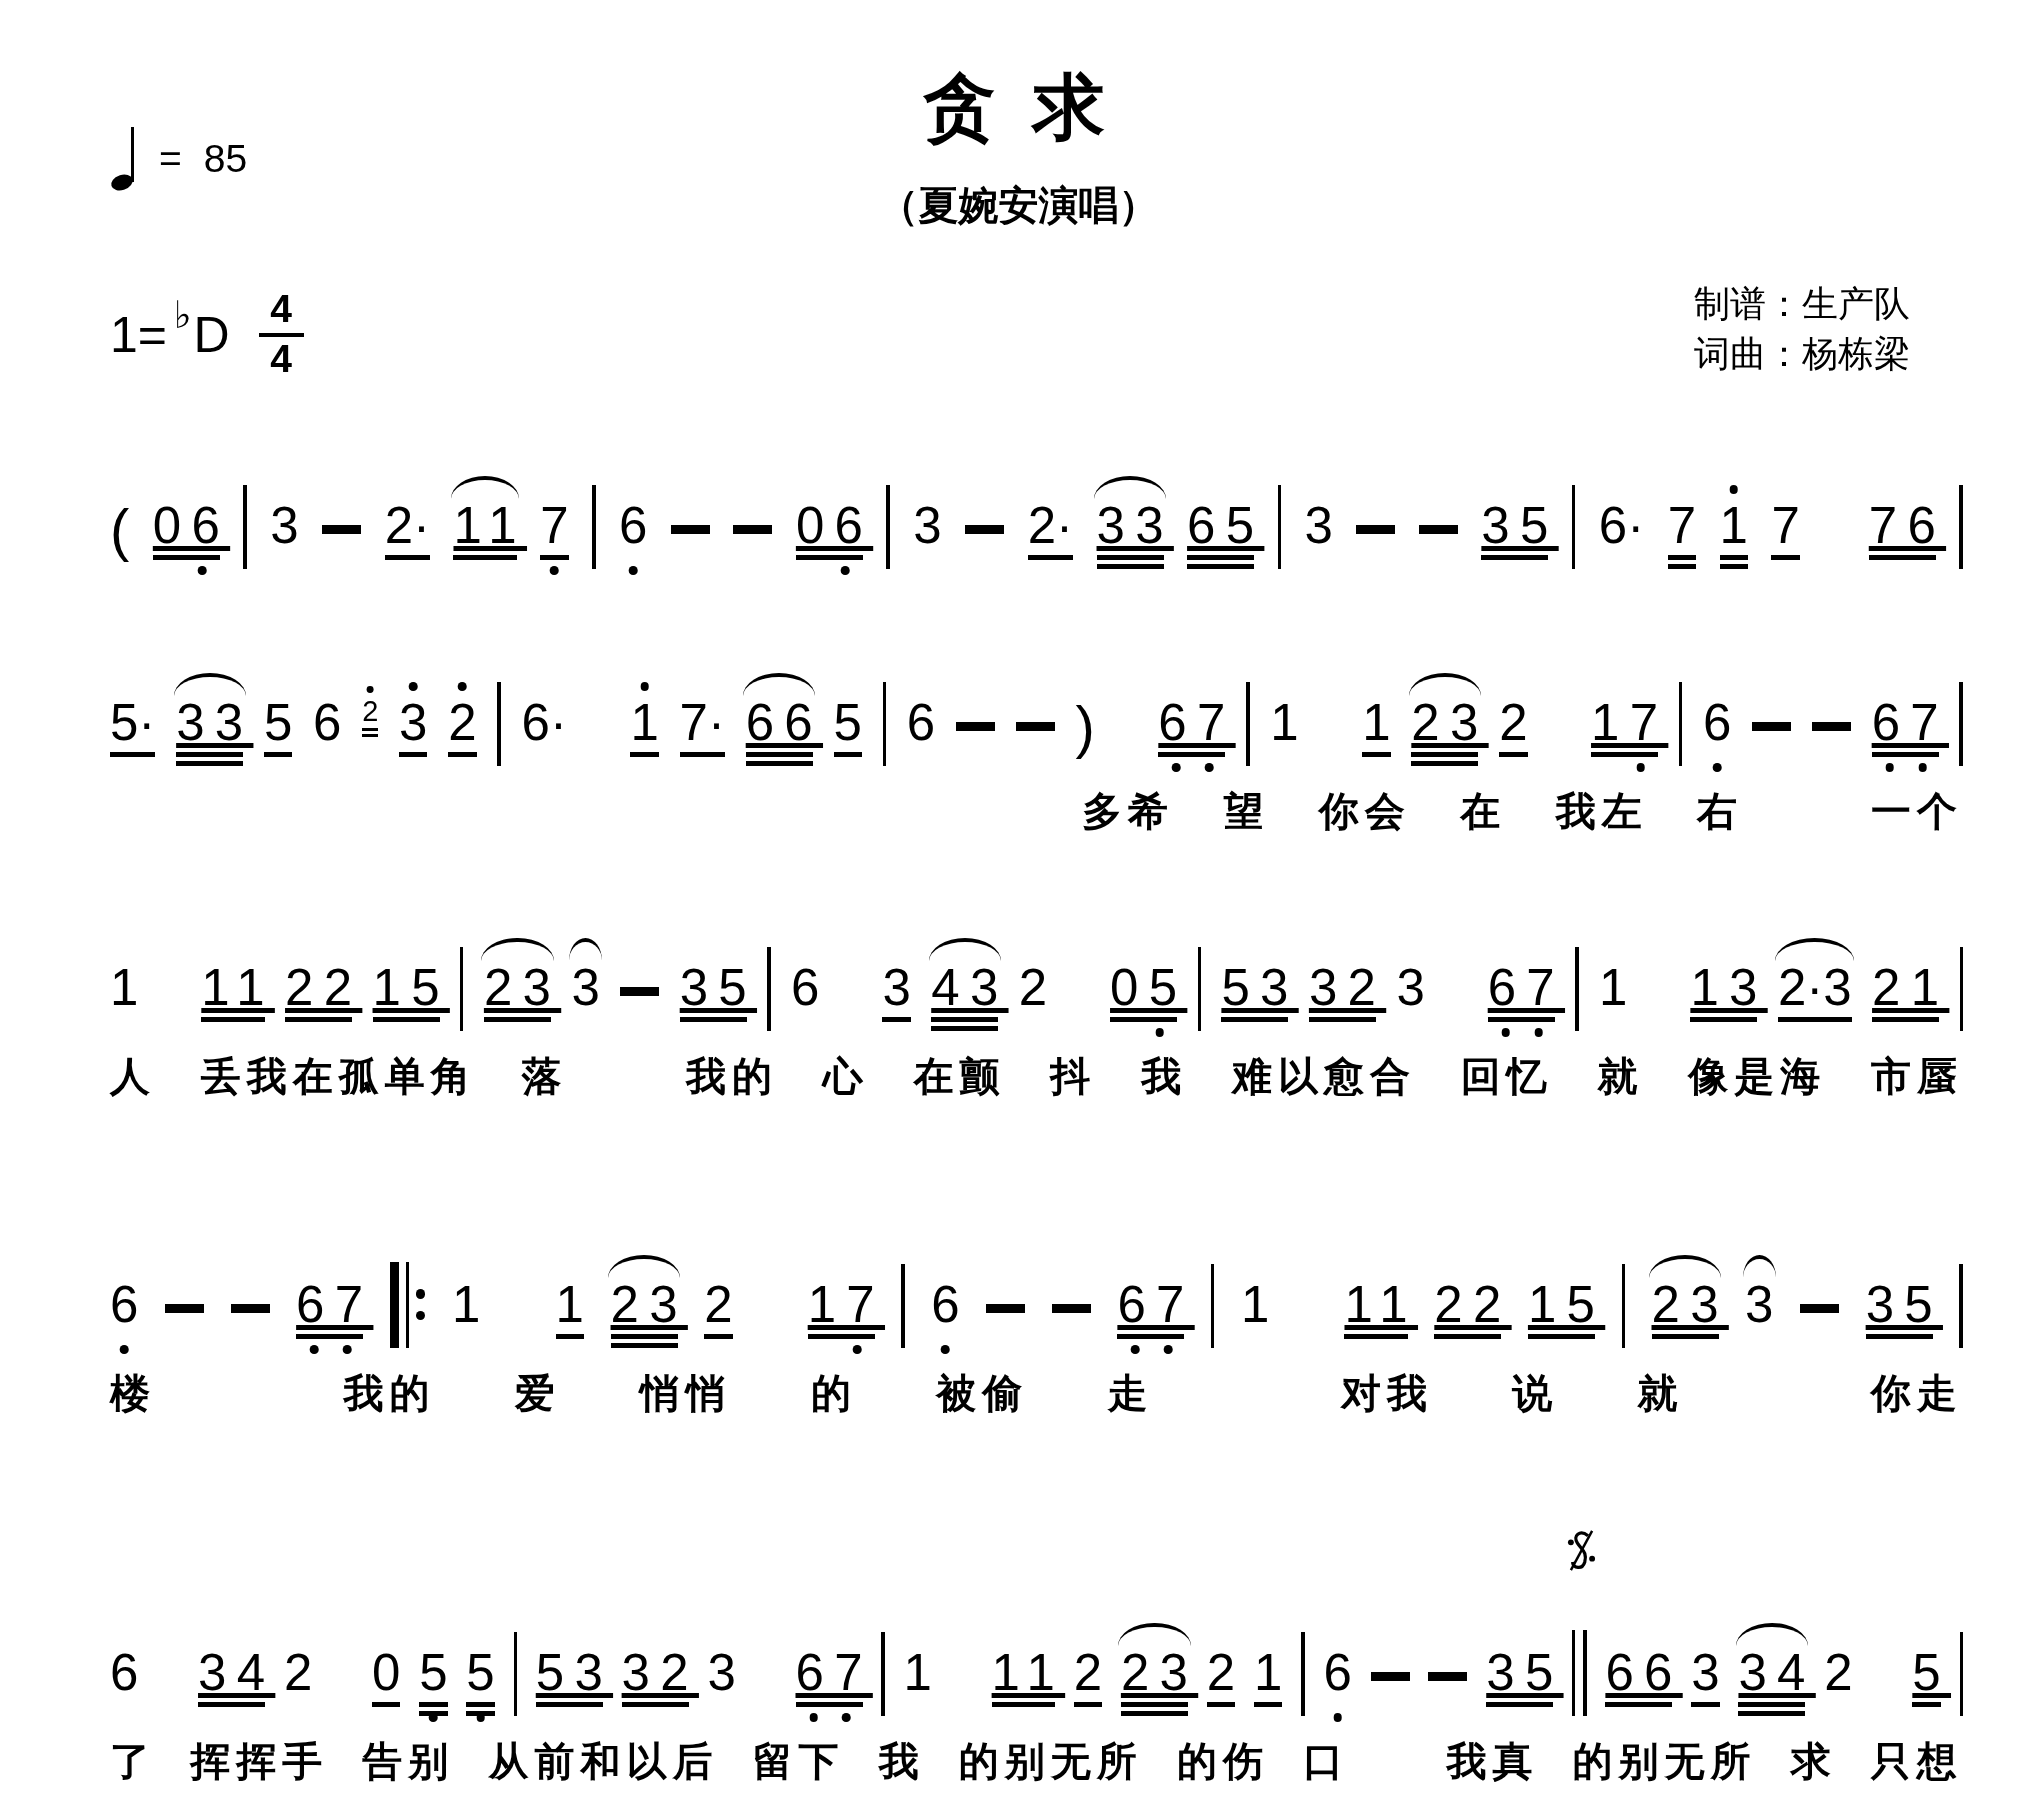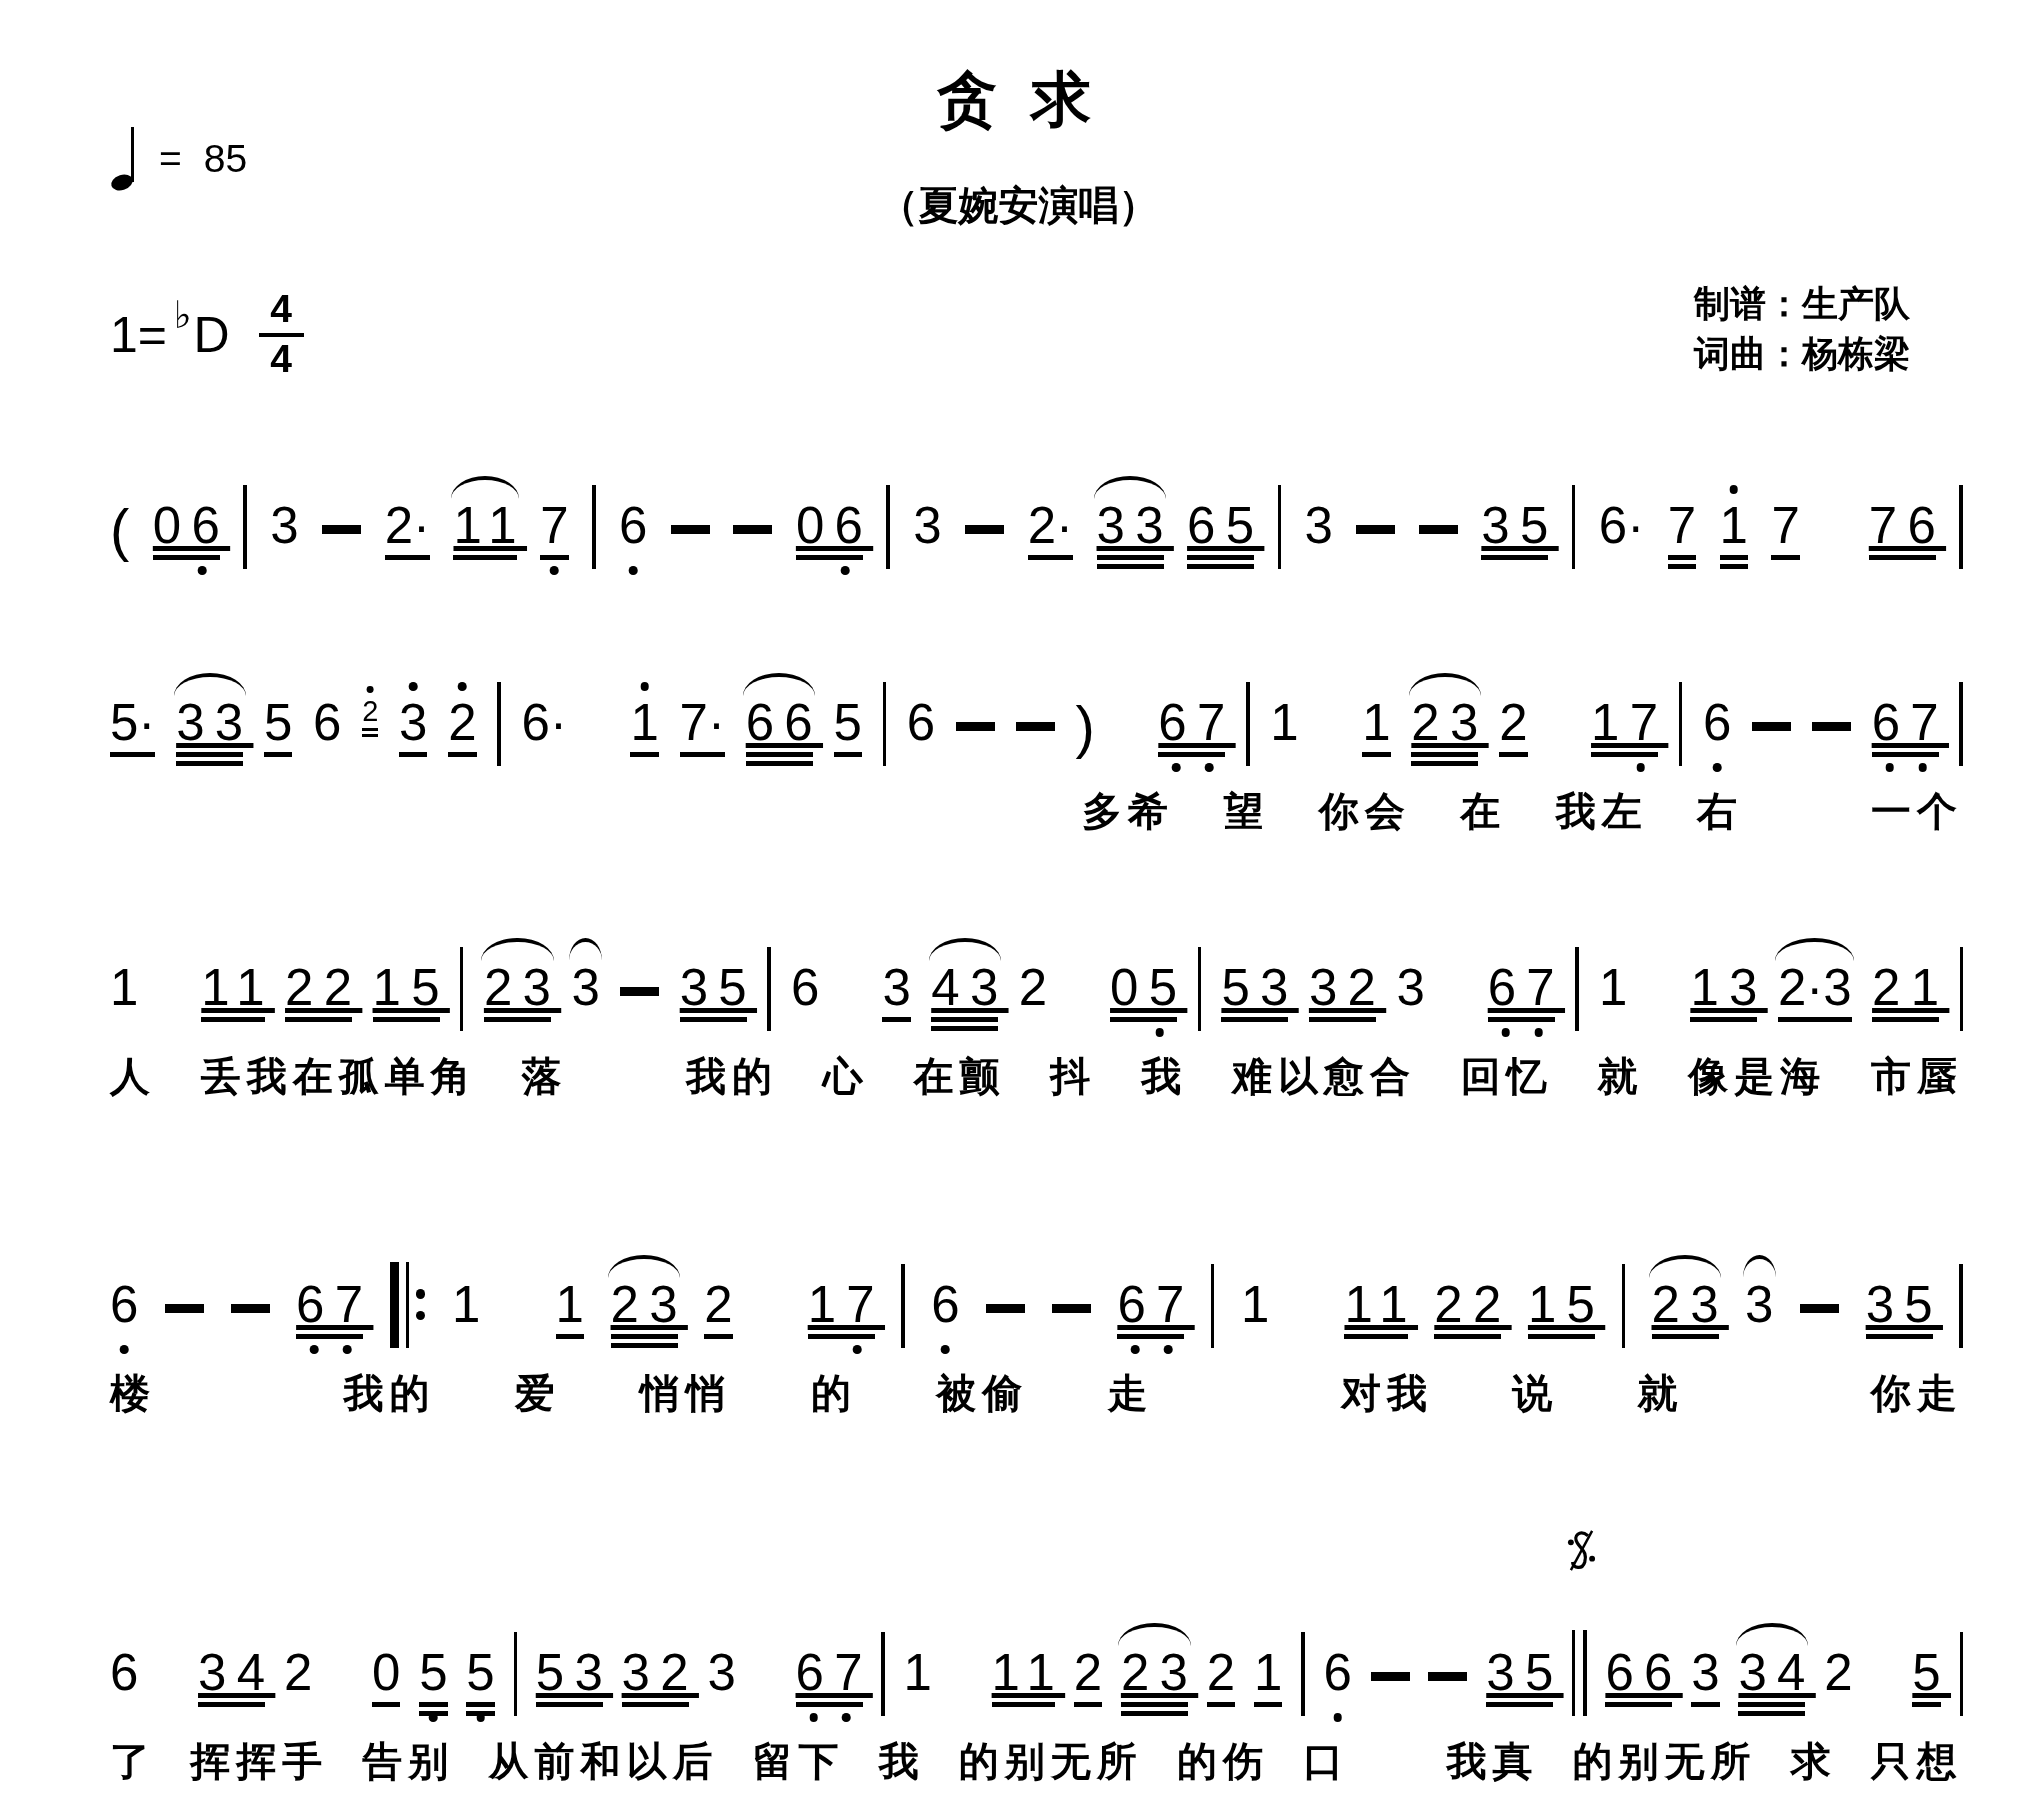--- a/index.html
+++ b/index.html
@@ -1,35 +1,35 @@
 <!DOCTYPE html>
 <html style="font-size:13.7px"><head>
 <meta charset="utf-8">
 <style>
   html,body{margin:0;padding:0;background:#fff;}
   #page{position:relative;width:2037px;height:1805px;background:#ffffff;color:#000;
         font-family:"Liberation Sans",sans-serif;overflow:hidden;}
 
   
   .title{position:absolute;top:60px;left:0;width:100%;text-align:center;
-         font-size:60px;font-weight:bold;letter-spacing:8.6px;}
+         font-size:72px;font-weight:bold;letter-spacing:8.6px;}
   .subtitle{position:absolute;top:178px;left:0;width:100%;text-align:center;
             font-size:40px;font-weight:bold;}
   .tempo{position:absolute;left:111px;top:127px;display:flex;align-items:center;gap:22px;
          font-size:39px;}
   .qn{display:inline-block;position:relative;width:26px;height:63px;}
   .qn::before{content:"";position:absolute;bottom:0;left:0;width:22px;height:15.4px;background:#000;
               border-radius:50%;transform:rotate(-18deg);}
   .qn::after{content:"";position:absolute;left:19.7px;top:0;width:3.4px;height:55px;background:#000;}
   .keysig{position:absolute;left:110px;top:289px;display:flex;align-items:center;font-size:50px;}
   .keysig .flat{font-size:38px;transform:translateY(-20.5px);margin:0 1.7px 0 6.8px;}
   .timesig{display:inline-flex;flex-direction:column;align-items:center;margin-left:29px;
            font-size:39px;font-weight:bold;line-height:1.05;}
   .timesig .fbar{width:45px;height:4.3px;background:#000;margin:2.6px 0;}
-  .credits{position:absolute;right:127px;top:279px;font-size:36px;font-weight:bold;
+  .credits{position:absolute;right:127px;top:279px;font-size:36px;font-weight:normal;
            line-height:1.38;text-align:left;}
 
   
   .system{position:absolute;left:110px;right:74px;}
   #sys1{top:464px;} #sys2{top:661px;} #sys3{top:926px;} #sys4{top:1243px;} #sys5{top:1611px;}
   .notes-row{display:flex;justify-content:space-between;align-items:flex-end;height:96px;}
 
   .tok{position:relative;display:inline-flex;align-items:flex-end;}
   .txt{font-size:51px;line-height:51px;padding-bottom:4.3px;border-bottom:5.1px solid transparent;}
   .ls .txtin{letter-spacing:10.3px;margin-right:-10.3px;text-decoration:underline;}

